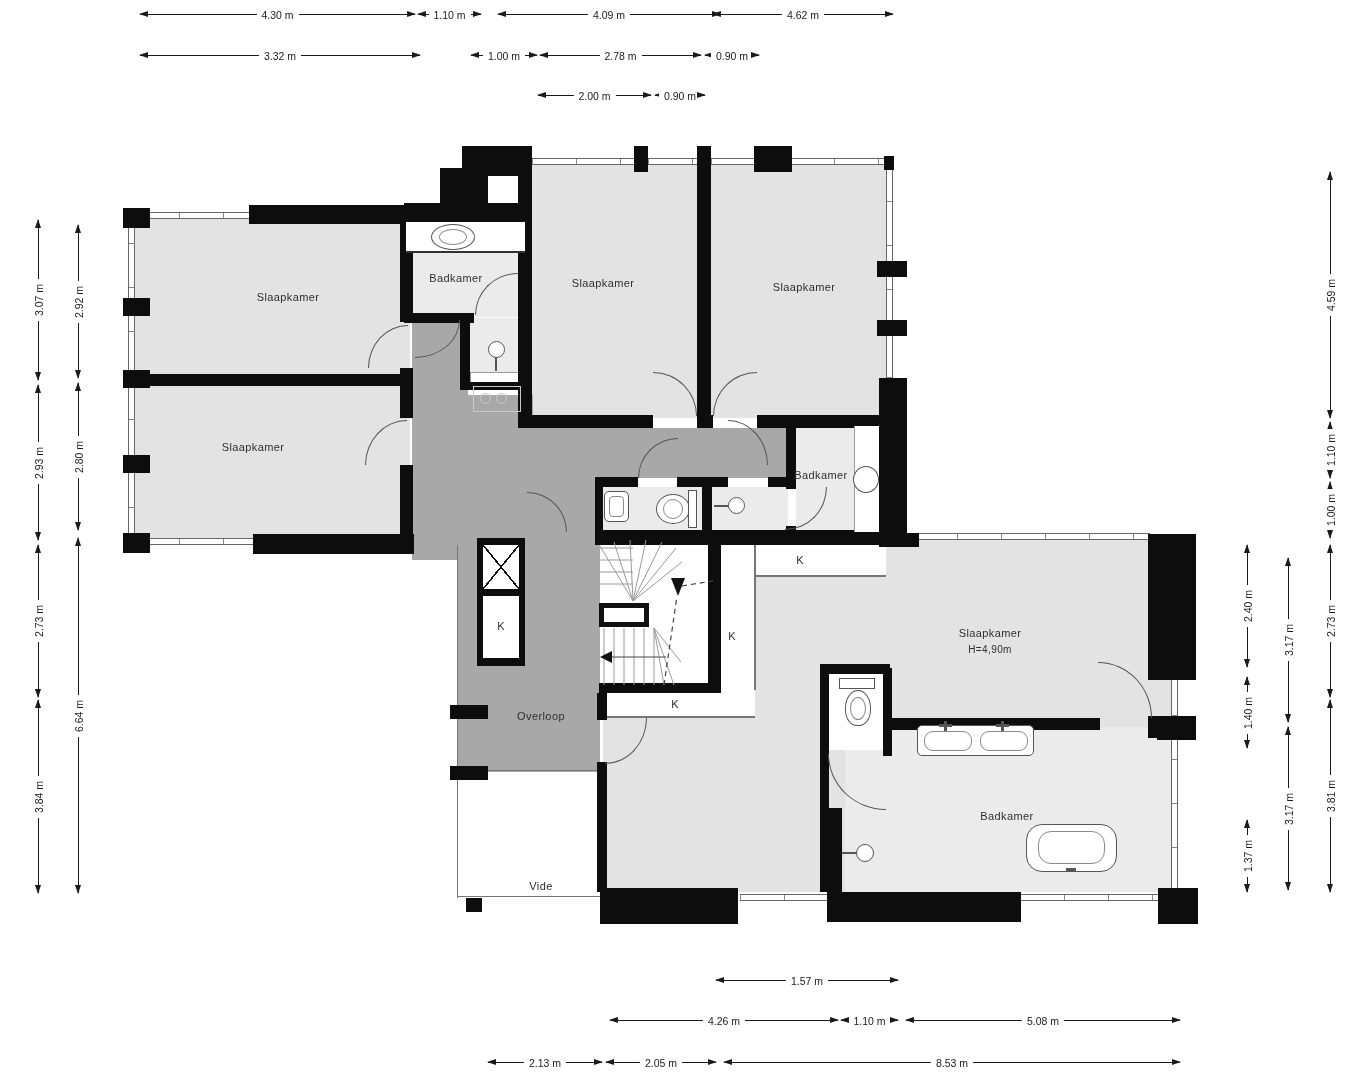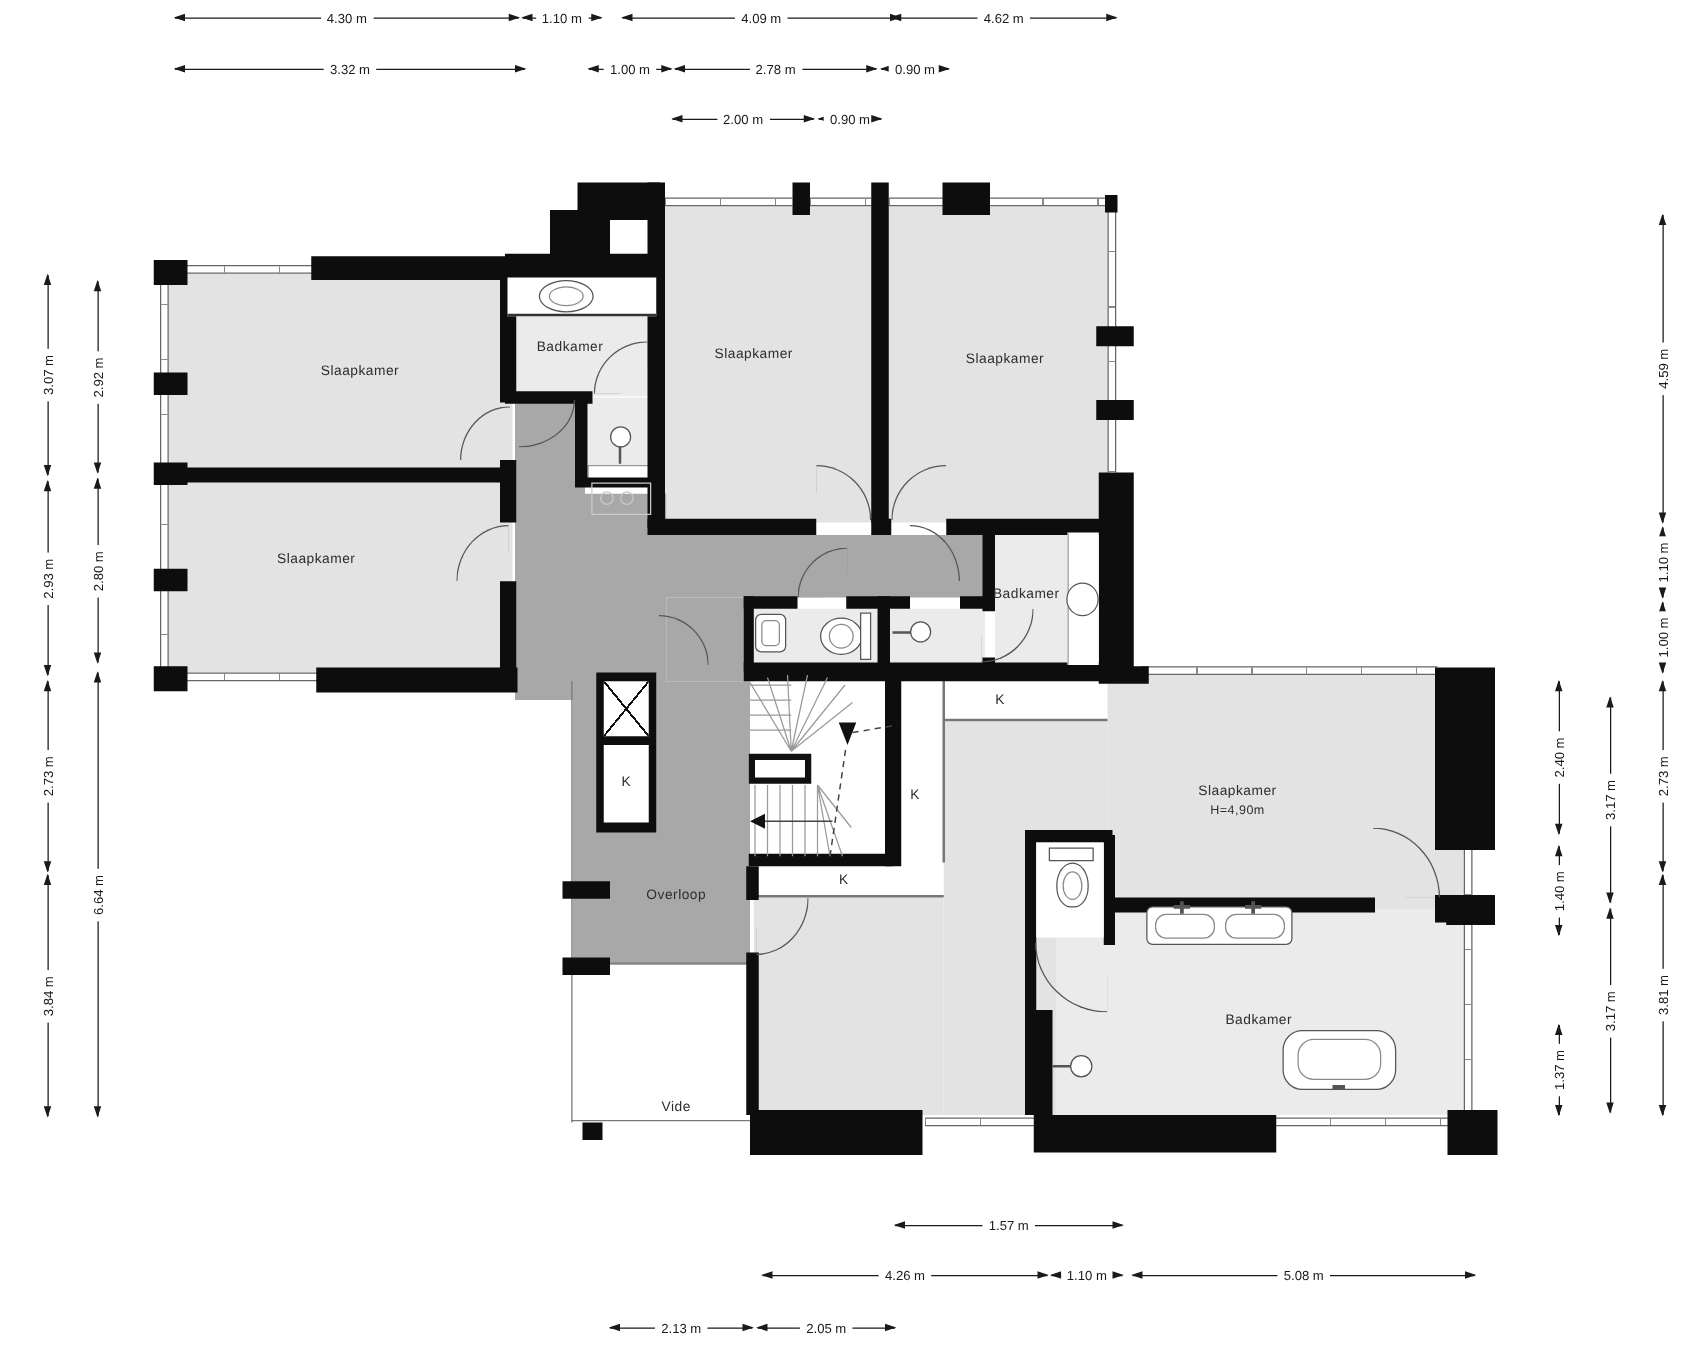--- a/index.html
+++ b/index.html
@@ -358,14 +358,17 @@
     </div>
   <div class="dim dh" style="left:906px;top:1014px;width:274px">
       <span class="dl">5.08 m</span>
     </div>
   <div class="dim dh" style="left:488px;top:1056px;width:114px">
       <span class="dl">2.13 m</span>
     </div>
   <div class="dim dh" style="left:606px;top:1056px;width:110px">
       <span class="dl">2.05 m</span>
     </div>
+  <div class="dim dh" style="left:724px;top:1056px;width:456px">
+      <span class="dl">8.53 m</span>
+    </div>
 
 </div>
 
 </body></html>

